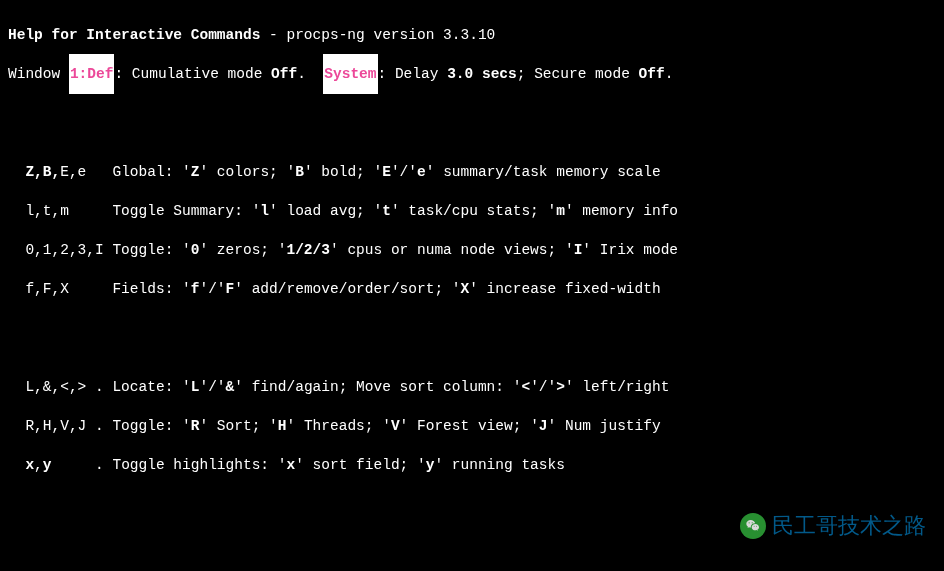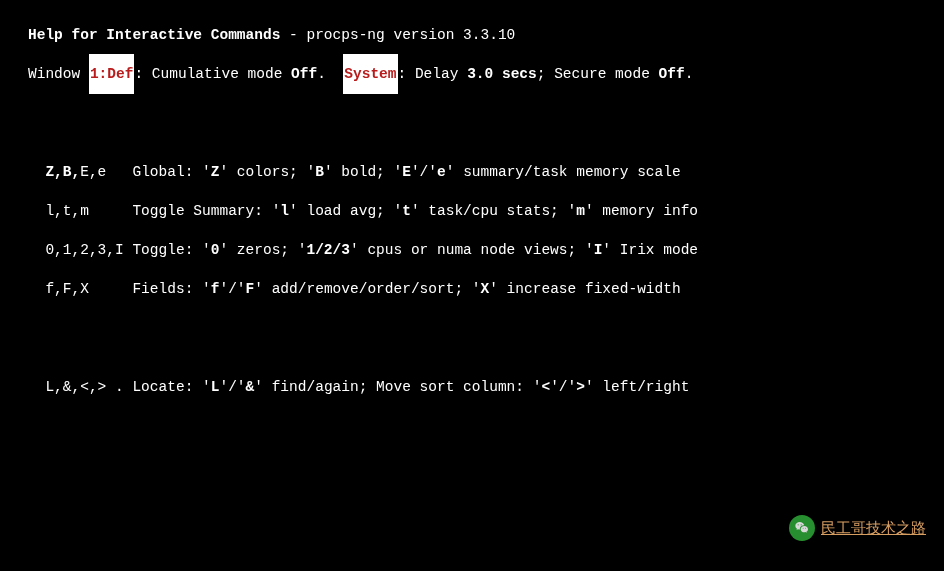--- a/index.html
+++ b/index.html
@@ -9,63 +9,64 @@
     font-family: "Courier New", Consolas, monospace;
     font-size: 14.5px;
     line-height: 1.35;
     width: 944px;
     height: 571px;
     padding: 6px 8px;
     overflow: hidden;
     position: relative;
   }
   .bold { font-weight: bold; }
-  .inv  { background: #fff; color: #b91c1c; font-weight: bold; padding: 12px 1px; }
-  .line { white-space: pre; margin-left: 20px; }
+  .inv  { background: #fff; color: #ec4899; font-weight: bold; padding: 12px 1px; }
+  .line { white-space: pre; }
   .watermark {
     position: absolute;
     right: 18px;
     bottom: 30px;
     display: flex;
     align-items: center;
     gap: 6px;
     opacity: 0.85;
     pointer-events: none;
   }
   .watermark .bubble {
     width: 26px; height: 26px;
     border-radius: 50%;
     background: #2fa93a;
     display: flex; align-items: center; justify-content: center;
   }
   .watermark .bubble svg { width: 16px; height: 16px; fill: #fff; }
   .watermark-text {
-    color: #fdba74;
+    color: #0369a1;
     font-family: "Microsoft YaHei", "PingFang SC", sans-serif;
-    font-size: 15px;
+    font-size: 22px;
     font-weight: 500;
-    text-decoration: underline;
   }
   #terminal { white-space: pre; }
 </style>
 </head>
 <body>
 
 <div id="terminal">
 <div class="line"><span class="bold">Help for Interactive Commands</span><span> - </span><span>procps-ng version 3.3.10</span></div>
 <div class="line"><span>Window </span><span class="inv">1:Def</span><span>: Cumulative mode </span><span class="bold">Off</span><span>.  </span><span class="inv">System</span><span>: Delay </span><span class="bold">3.0</span><span class="bold"> secs</span><span>; Secure mode </span><span class="bold">Off</span><span>.</span></div>
 <div class="line"> </div>
 
 <div class="line">  <span class="bold">Z,B,</span><span>E,e   </span><span>Global: '</span><span class="bold">Z</span><span>' colors; '</span><span class="bold">B</span><span>' bold; '</span><span class="bold">E</span><span>'/'</span><span class="bold">e</span><span>' summary/task memory scale</span></div>
 <div class="line">  <span>l,t,m     </span><span>Toggle Summary: '</span><span class="bold">l</span><span>' load avg; '</span><span class="bold">t</span><span>' task/cpu stats; '</span><span class="bold">m</span><span>' memory info</span></div>
 <div class="line">  <span>0,1,2,3,I </span><span>Toggle: '</span><span class="bold">0</span><span>' zeros; '</span><span class="bold">1/2/3</span><span>' cpus or numa node views; '</span><span class="bold">I</span><span>' Irix mode</span></div>
 <div class="line">  <span>f,F,X     </span><span>Fields: '</span><span class="bold">f</span><span>'/'</span><span class="bold">F</span><span>' add/remove/order/sort; '</span><span class="bold">X</span><span>' increase fixed-width</span></div>
 <div class="line"> </div>
 
 <div class="line">  <span>L,&amp;,&lt;,&gt; . </span><span>Locate: '</span><span class="bold">L</span><span>'/'</span><span class="bold">&amp;</span><span>' find/again; Move sort column: '</span><span class="bold">&lt;</span><span>'/'</span><span class="bold">&gt;</span><span>' left/right</span></div>
+<div class="line">  <span>R,H,V,J . </span><span>Toggle: '</span><span class="bold">R</span><span>' Sort; '</span><span class="bold">H</span><span>' Threads; '</span><span class="bold">V</span><span>' Forest view; '</span><span class="bold">J</span><span>' Num justify</span></div>
+<div class="line">  <span class="bold">x</span><span>,</span><span class="bold">y</span><span>     . </span><span>Toggle highlights: '</span><span class="bold">x</span><span>' sort field; '</span><span class="bold">y</span><span>' running tasks</span></div>
 
 
 
 
 
 
 
 
 
 

